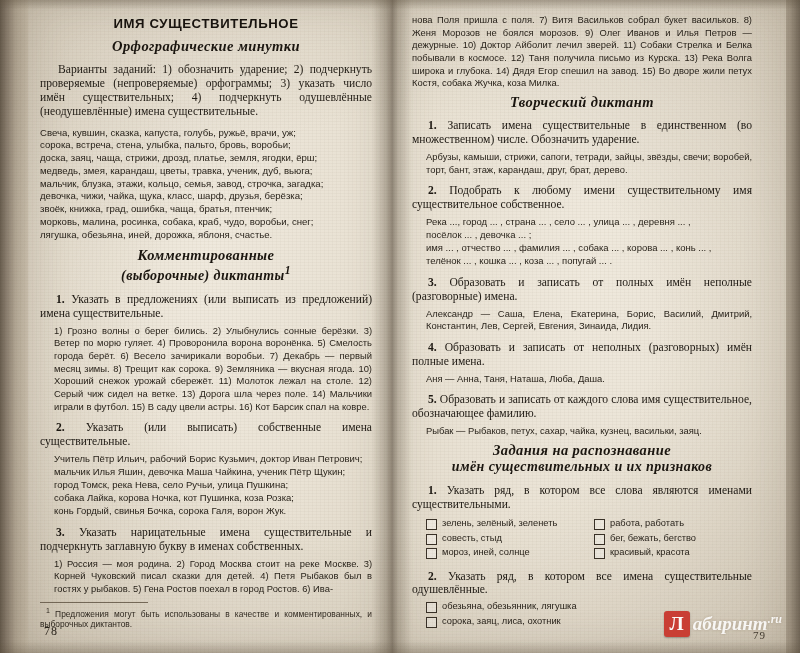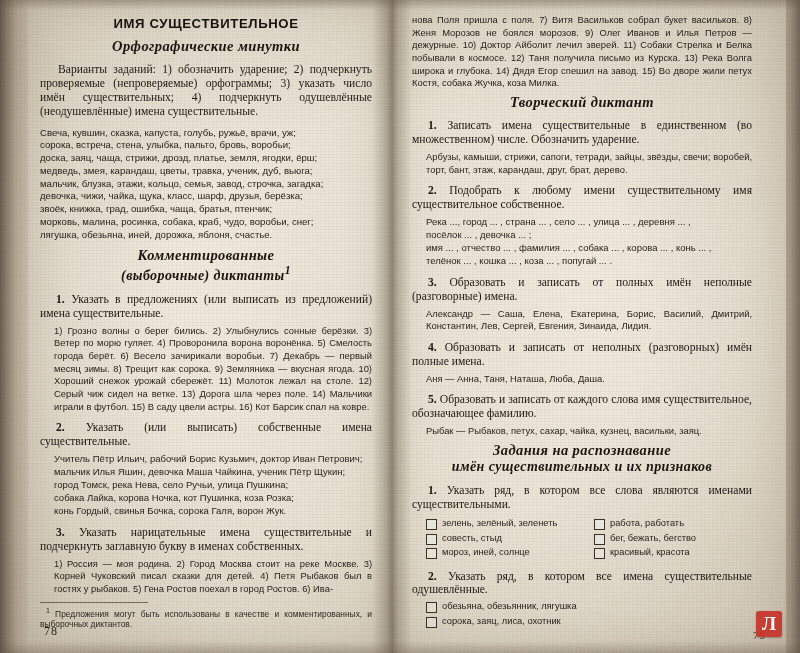--- a/index.html
+++ b/index.html
@@ -308,14 +308,15 @@
   <div class="pageno" id="pageno-left">78</div>
   <div class="pageno" id="pageno-right">79</div>
 
   <div id="gutter"></div>
   <div id="grain"></div>
   <div id="topedge"></div>
   <div id="botedge"></div>
 
   <div id="watermark">
     <span id="wm-badge">Л</span>
+    <span id="wm-text"><span>абиринт</span><span class="ru">.ru</span></span>
   </div>
 </div>
 
 </body></html>

